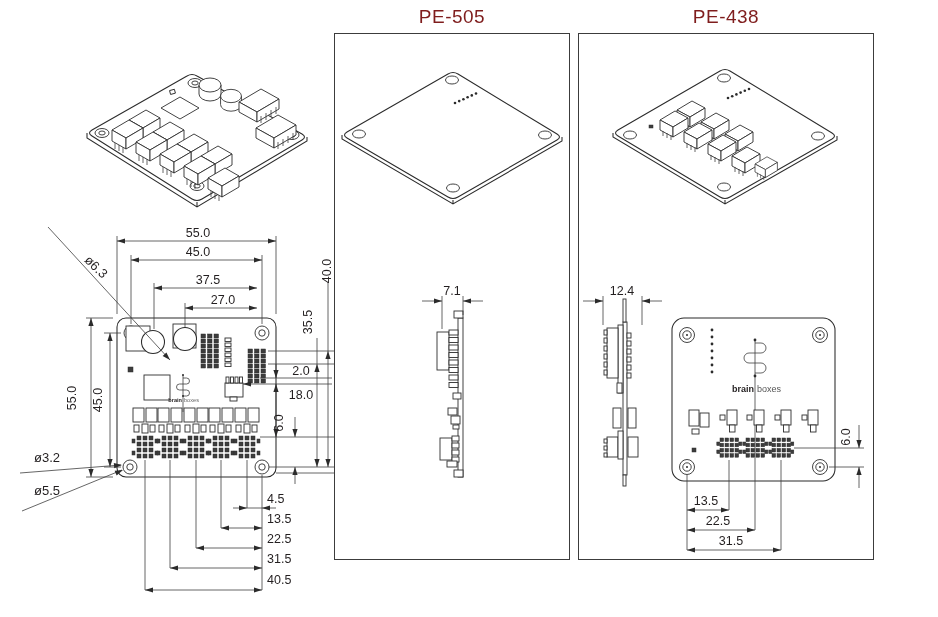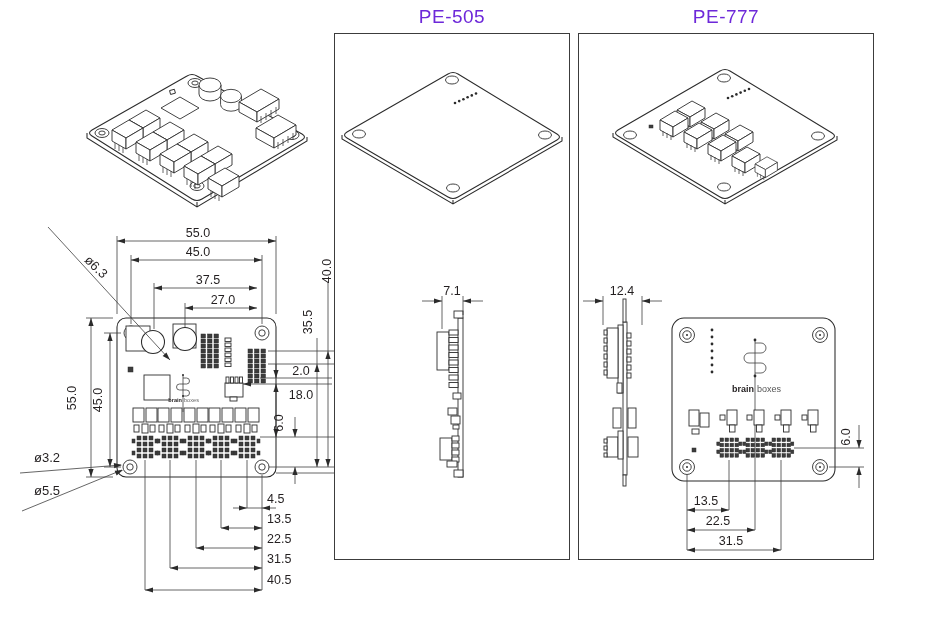--- a/index.html
+++ b/index.html
@@ -1,19 +1,19 @@
 <!DOCTYPE html>
 <html><head>
 <meta charset="utf-8">
 <style>
   html,body{margin:0;padding:0;background:#fff;}
   .stage{position:relative;width:938px;height:617px;background:#ffffff;overflow:hidden;
          font-family:"Liberation Sans",sans-serif;color:#231f20;}
   .panel{position:absolute;border:1.4px solid #3c3c3c;background:#fff;box-sizing:border-box;}
-  .ptitle{position:absolute;font-size:19px;letter-spacing:.5px;color:#6d28d9;text-align:center;}
+  .ptitle{position:absolute;font-size:19px;letter-spacing:.5px;color:#7f1d1d;text-align:center;}
   svg{position:absolute;overflow:visible;}
   svg text{font-family:"Liberation Sans",sans-serif;fill:#231f20;}
   .dim{font-size:12.5px;}
   .dia{font-size:13px;}
   .logo-b{font-size:9px;font-weight:bold;}
   .logo-l{font-size:9px;fill:#555;}
   .mlogo-b{font-size:5.6px;font-weight:bold;}
   .mlogo-l{font-size:5.6px;fill:#666;}
   .ln{stroke:#2b2b2b;stroke-width:1.05;fill:none;}
   .lnw{stroke:#2b2b2b;stroke-width:1.05;fill:#fff;}
@@ -329,21 +329,21 @@
     </g>
 
     <g>
       <path class="dl" d="M108,296 V263 M129,282 V263 M88,268 H108 M129,268 H149"></path>
       <use href="#ah3" transform="translate(108,268)"></use>
       <use href="#ah3" transform="translate(129,268) rotate(180)"></use>
       <text class="dim" x="118" y="262" text-anchor="middle">7.1</text>
     </g>
   </svg>
 
-  <div class="ptitle" style="left:578px;top:6px;width:296px">PE-777</div>
+  <div class="ptitle" style="left:578px;top:6px;width:296px">PE-438</div>
   <div class="panel" style="left:578px;top:33px;width:296px;height:527px"></div>
   <svg style="left:578px;top:33px" width="296" height="527" viewBox="0 0 296 527">
     <defs>
       <path id="ah4" class="ah" d="M0,0 L-8,2.6 L-8,-2.6 Z"></path>
       <g id="cub8">
         <path class="cmp" d="M0,0 L15,-9 L28,-2 L13,7 Z"></path>
         <path class="cmp" d="M0,0 L13,7 L13,17 L0,10 Z"></path>
         <path class="cmp" d="M13,7 L28,-2 L28,8 L13,17 Z"></path>
         <path class="dl" d="M3,11 v5 M7,13 v5 M11,15 v5"></path>
       </g>

